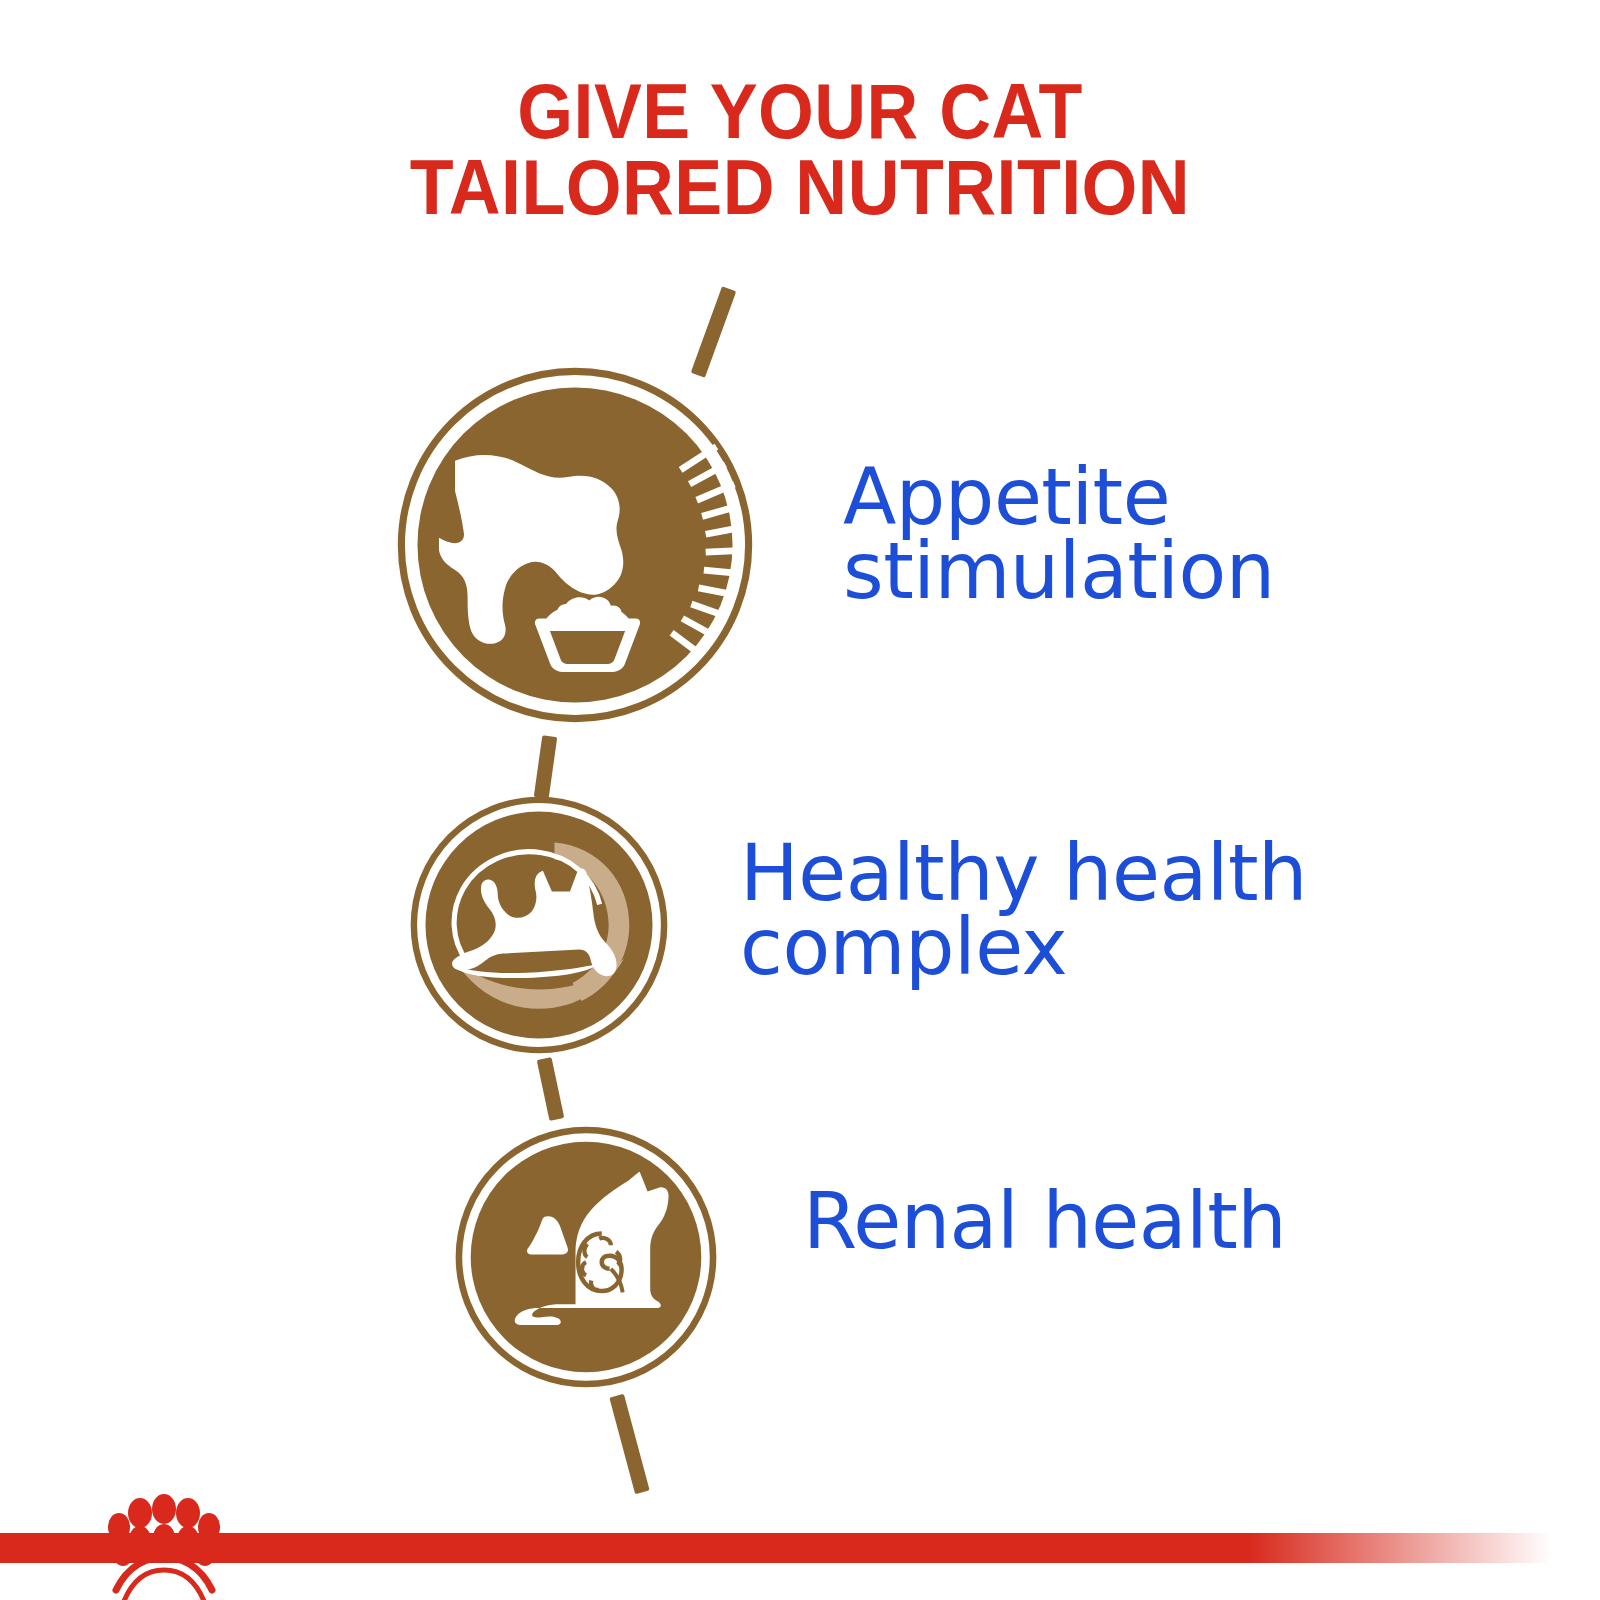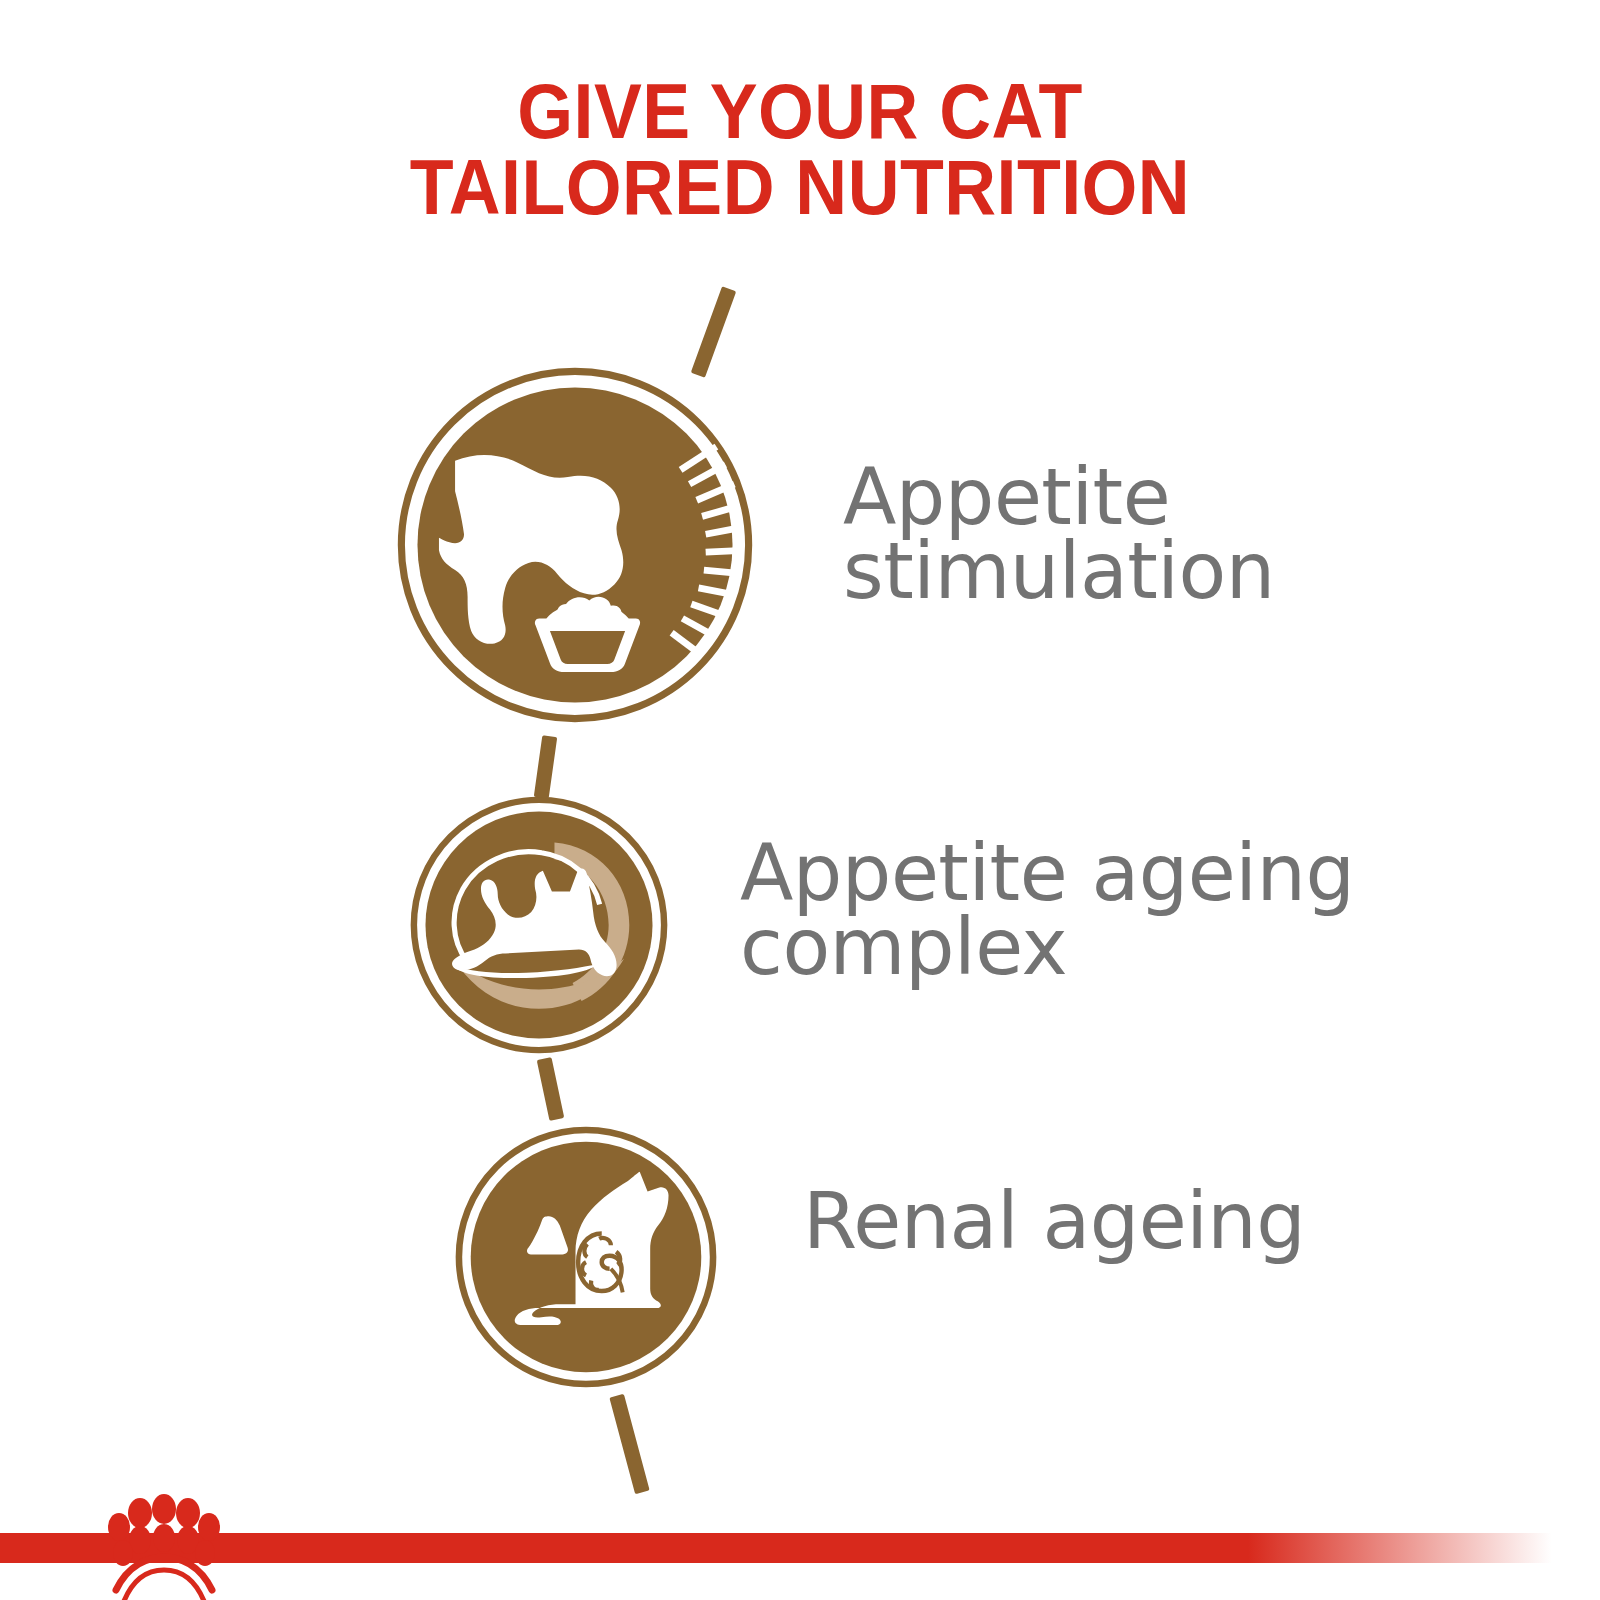--- a/index.html
+++ b/index.html
@@ -42,21 +42,21 @@
     position: absolute;
   }
   .badge {
     position: absolute;
     border-radius: 50%;
   }
   .badge svg { display: block; }
 
   .feature-label {
     position: absolute;
-    color: #737373;
+    color: #1d4ed8;
     font-family: "DejaVu Sans", "Liberation Sans", sans-serif;
     font-weight: normal;
     line-height: 0.95;
     white-space: pre-line;
     letter-spacing: -0.5px;
   }
 
   
   #feature-0 .badge  { left: 396px; top: 330px;  width: 358px; height: 358px; }
   #feature-0 .feature-label { left: 843px; top: 424px; font-size: 78px; width: 620px; }
@@ -239,21 +239,21 @@
           C 82,96 89,95 94,90
           C 98,85 99,78 97,72
           C 96,66 97,60 103,58
           Z"></path>
         <path fill="#ffffff" d="
           M 34,132 C 48,136 66,138 90,137 C 114,136 134,133 146,130
           C 140,136 120,140 90,141 C 58,142 38,138 34,132 Z"></path>
       </svg>
     </div>
 
-    <div class="feature-label">Appetite ageing
+    <div class="feature-label">Healthy health
 complex</div>
   </div>
 
   <div class="feature" id="feature-2">
 
     <div class="badge">
       <svg viewBox="0 0 200 200" width="262" height="262" aria-hidden="true">
         <circle cx="100" cy="100" r="97" fill="none" stroke="#8a6530" stroke-width="5"></circle>
         <circle cx="100" cy="100" r="88" fill="#8a6530"></circle>
 
@@ -311,21 +311,21 @@
           <path fill="none" stroke="#8a6530" stroke-width="3.2" d="
             M 110,86 C 114,84 119,87 119,91"></path>
           <path fill="none" stroke="#8a6530" stroke-width="3.2" d="
             M 123,96 C 127,99 127,104 124,106"></path>
           <path fill="none" stroke="#8a6530" stroke-width="3" d="
             M 119,109 C 124,114 127,120 128,127"></path>
         </g>
       </svg>
     </div>
 
-    <div class="feature-label">Renal ageing</div>
+    <div class="feature-label">Renal health</div>
   </div>
 
   <div class="connector" id="connector-top"></div>
   <div class="connector" id="connector-mid-1"></div>
   <div class="connector" id="connector-mid-2"></div>
   <div class="connector" id="connector-bottom"></div>
 
   <div id="brand-bar"></div>
 
   <div id="brand-logo">

